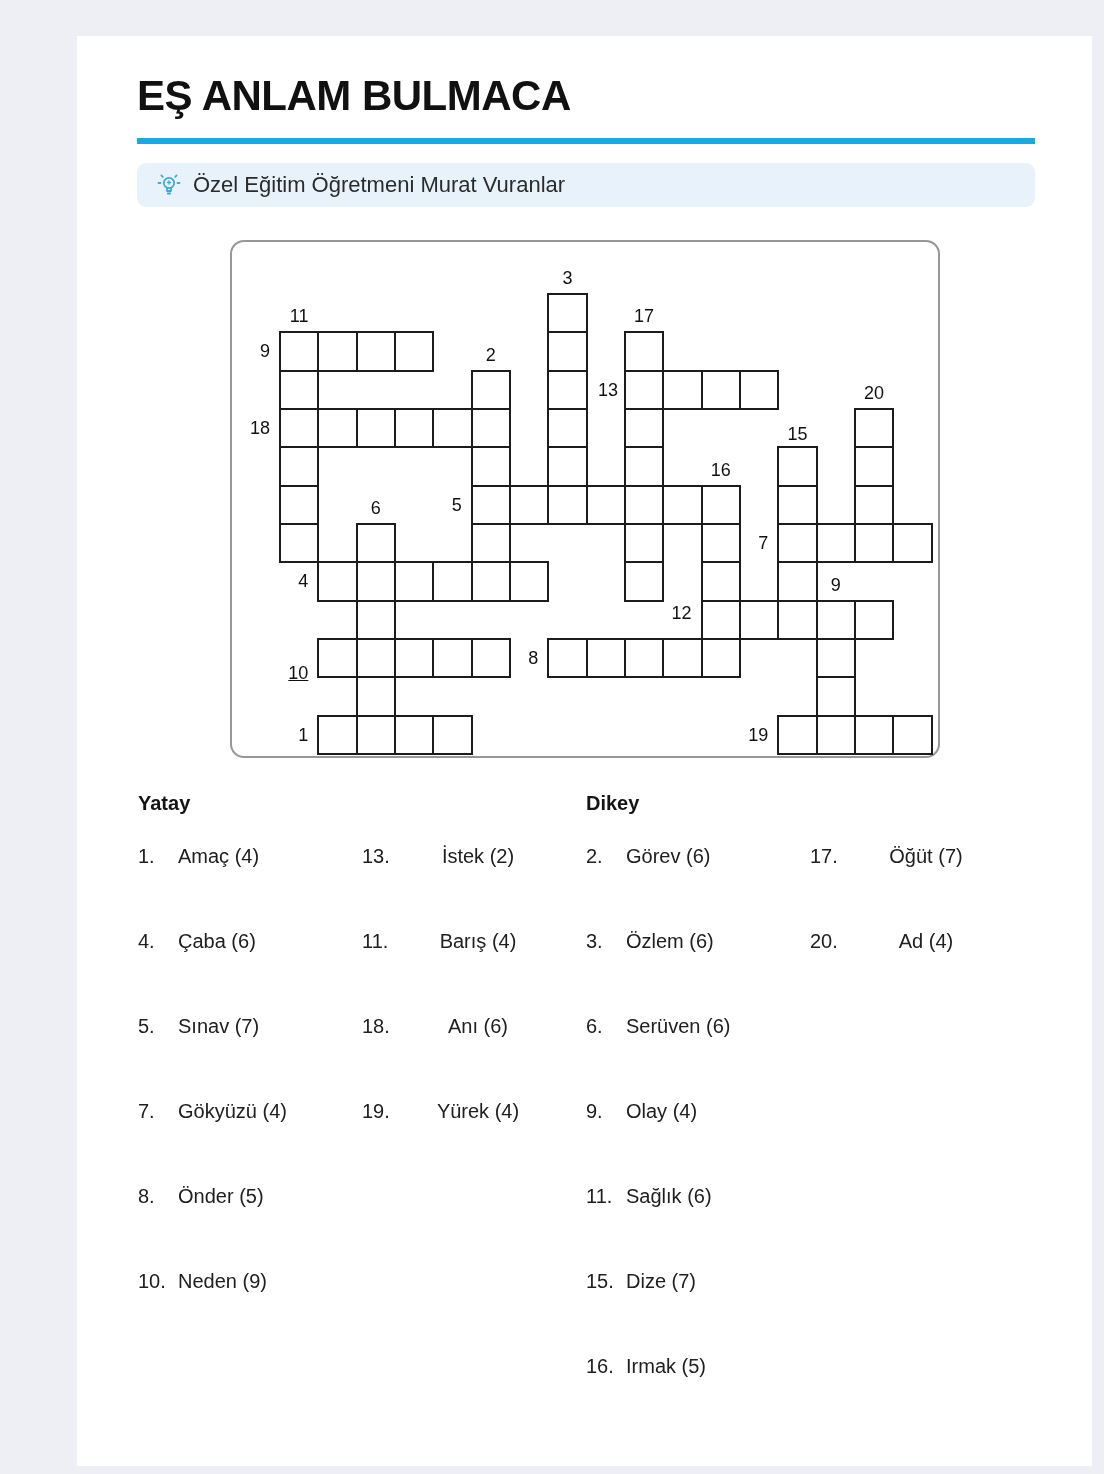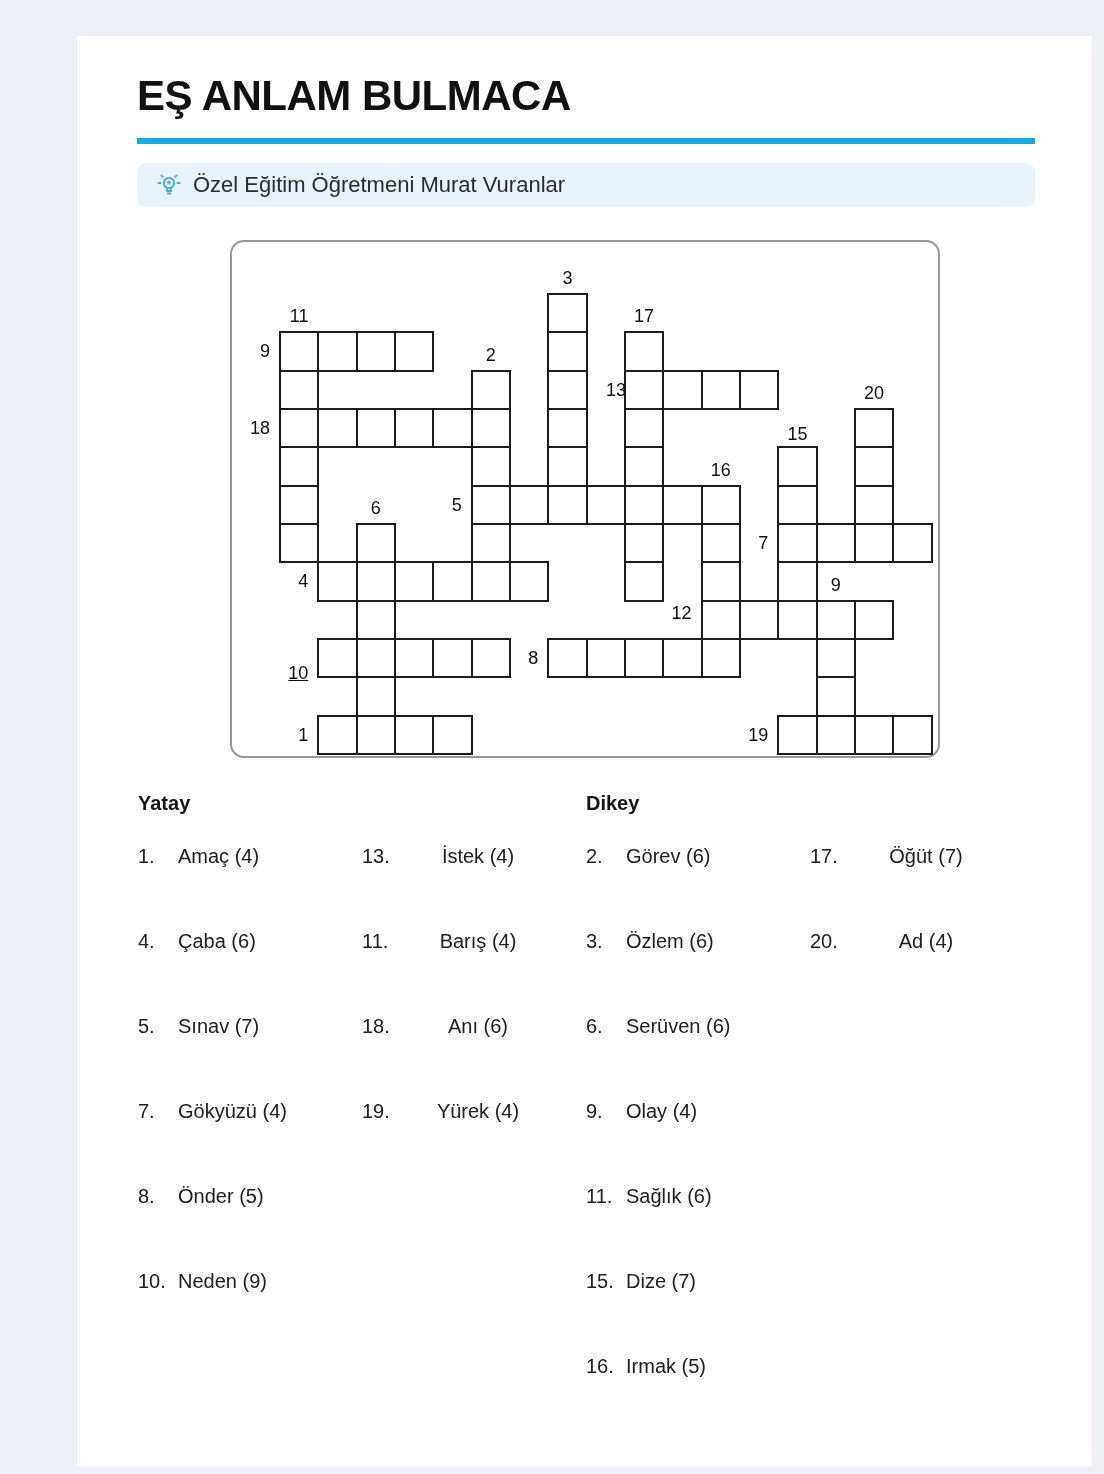--- a/index.html
+++ b/index.html
@@ -117,21 +117,21 @@
       <div class="cell" style="left: 468.63px; top: 357.64px; width: 40.33px; height: 40.33px;"></div>
       <div class="cell" style="left: 506.96px; top: 357.64px; width: 40.33px; height: 40.33px;"></div>
       <div class="cell" style="left: 545.29px; top: 357.64px; width: 40.33px; height: 40.33px;"></div>
       <div class="cell" style="left: 583.62px; top: 357.64px; width: 40.33px; height: 40.33px;"></div>
       <div class="cell" style="left: 621.95px; top: 357.64px; width: 40.33px; height: 40.33px;"></div>
       <div class="gnum across" style="right: 246.37px; top: 371px; text-align: center;">12</div>
       <div class="cell" style="left: 391.97px; top: 127.66px; width: 40.33px; height: 40.33px;"></div>
       <div class="cell" style="left: 430.3px; top: 127.66px; width: 40.33px; height: 40.33px;"></div>
       <div class="cell" style="left: 468.63px; top: 127.66px; width: 40.33px; height: 40.33px;"></div>
       <div class="cell" style="left: 506.96px; top: 127.66px; width: 40.33px; height: 40.33px;"></div>
-      <div class="gnum across" style="right: 312px; top: 147.825px;">13</div>
+      <div class="gnum across" style="right: 320px; top: 147.825px;">13</div>
       <div class="cell" style="left: 47px; top: 89.33px; width: 40.33px; height: 40.33px;"></div>
       <div class="cell" style="left: 85.33px; top: 89.33px; width: 40.33px; height: 40.33px;"></div>
       <div class="cell" style="left: 123.66px; top: 89.33px; width: 40.33px; height: 40.33px;"></div>
       <div class="cell" style="left: 161.99px; top: 89.33px; width: 40.33px; height: 40.33px;"></div>
       <div class="gnum across" style="right: 668px; top: 109.495px;">9</div>
       <div class="cell" style="left: 47px; top: 165.99px; width: 40.33px; height: 40.33px;"></div>
       <div class="cell" style="left: 85.33px; top: 165.99px; width: 40.33px; height: 40.33px;"></div>
       <div class="cell" style="left: 123.66px; top: 165.99px; width: 40.33px; height: 40.33px;"></div>
       <div class="cell" style="left: 161.99px; top: 165.99px; width: 40.33px; height: 40.33px;"></div>
       <div class="cell" style="left: 200.32px; top: 165.99px; width: 40.33px; height: 40.33px;"></div>
@@ -184,21 +184,21 @@
     </div>
 
   <section class="clue-col left">
     <h2 class="clue-heading">Yatay</h2>
     <div id="across-rows">
         <div class="clue-row">
           <span class="cnum">1.</span>
           <span class="ctxt">Amaç (4)</span>
           <span class="csp"></span>
           <span class="cnum">13.</span>
-          <span class="ctxt2">İstek (4)</span>
+          <span class="ctxt2">İstek (2)</span>
         </div>
         <div class="clue-row">
           <span class="cnum">4.</span>
           <span class="ctxt">Çaba (6)</span>
           <span class="csp"></span>
           <span class="cnum">11.</span>
           <span class="ctxt2">Barış (4)</span>
         </div>
         <div class="clue-row">
           <span class="cnum">5.</span>

